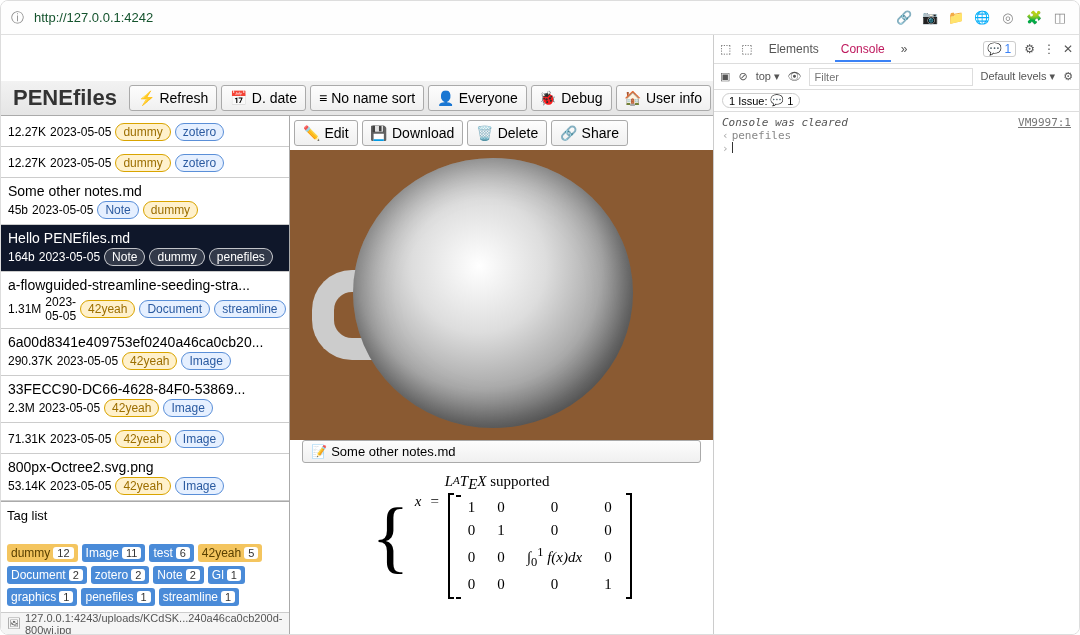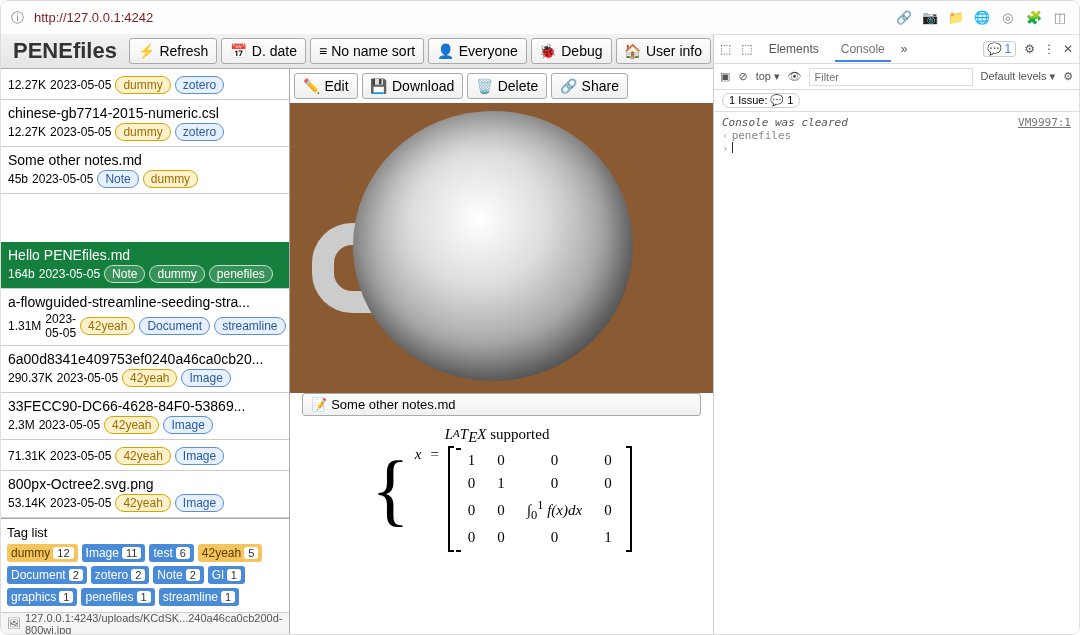--- a/index.html
+++ b/index.html
@@ -1,70 +1,70 @@
 <!DOCTYPE html>
 <html><head>
 <meta charset="utf-8">
 <style>
 *{box-sizing:border-box;margin:0;padding:0;}
 body{font-family:-apple-system,Helvetica,Arial,sans-serif;font-size:13px;background:#fff;color:#000;width:1080px;height:635px;overflow:hidden;border:1px solid #ddd;border-radius:8px;}
 .browser-bar{height:34px;display:flex;align-items:center;padding:0 10px;border-bottom:1px solid #e0e0e0;background:#fefefe;}
-.url{margin-left:10px;color:#7f1d1d;}
+.url{margin-left:10px;color:#14532d;}
 .br-icons{margin-left:auto;display:flex;gap:8px;color:#888;}
 .br-icons span{width:18px;height:18px;display:inline-flex;align-items:center;justify-content:center;cursor:pointer;}
 .main{display:flex;height:calc(100% - 34px);}
 .app{flex:1;display:flex;min-width:0;align-items:flex-end;}
 .sidebar{width:289px;border-right:1px solid #aaa;display:flex;flex-direction:column;background:#fff;}
 .content{flex:1;display:flex;flex-direction:column;min-width:0;background:#fff;}
 .devtools{width:366px;border-left:1px solid #ccc;background:#fff;display:flex;flex-direction:column;}
 .toprow{display:flex;align-items:center;background:linear-gradient(#f2f2f2,#e5e5e5);border-bottom:1px solid #aaa;padding:4px;gap:4px;}
 .app-title{font-size:22px;font-weight:bold;padding:0 8px;margin-right:auto;color:#333;}
 .btn{display:inline-flex;align-items:center;gap:4px;padding:4px 8px;background:linear-gradient(#fdfdfd,#f0f0f0);border:1px solid #aaa;border-radius:3px;cursor:pointer;font-size:14px;white-space:nowrap;}
 .file-list{flex:1;overflow:hidden;}
 .file-item{padding:5px 7px;border-bottom:1px solid #ccc;cursor:pointer;}
-.file-item.sel{background:#15803d;color:#fff;margin-top:48px;}
+.file-item.sel{background:#0f172a;color:#fff;}
 .file-name{font-size:14px;white-space:nowrap;overflow:hidden;text-overflow:ellipsis;}
 .file-meta{display:flex;align-items:center;gap:4px;margin-top:2px;font-size:12px;}
 .tag{display:inline-flex;align-items:center;border:1px solid;border-radius:10px;padding:0 7px;font-size:12px;line-height:16px;}
 .t-dummy{background:#fff1cc;border-color:#d9a400;color:#9c6e00;}
 .t-zotero{background:#e6f0ff;border-color:#5a8fd8;color:#2a5aa0;}
 .t-note{background:#e6f0ff;border-color:#5a8fd8;color:#2a5aa0;}
 .t-42yeah{background:#fff1cc;border-color:#d9a400;color:#9c6e00;}
 .t-document{background:#e6f0ff;border-color:#5a8fd8;color:#2a5aa0;}
 .t-image{background:#e6f0ff;border-color:#5a8fd8;color:#2a5aa0;}
 .t-stream{background:#e6f0ff;border-color:#5a8fd8;color:#2a5aa0;}
 .t-penefiles{background:#e6f0ff;border-color:#5a8fd8;color:#2a5aa0;}
 .sel .tag{background:rgba(255,255,255,0.15);border-color:rgba(255,255,255,0.7);color:#fff;}
 .tag-section{border-top:1px solid #aaa;padding:6px;}
-.tag-head{font-size:13px;margin-bottom:4px;}
+.tag-head{font-size:13px;margin-bottom:21px;}
 .tag-list{display:flex;flex-wrap:wrap;gap:4px;}
 .tagc{display:inline-flex;align-items:center;border-radius:3px;padding:2px 4px;font-size:12px;gap:3px;}
 .tagc .cnt{background:#fff;border-radius:3px;padding:0 4px;font-size:11px;color:#333;}
 .tc-o{background:#f4c55f;color:#5a4000;}
 .tc-b{background:#4a8bd8;color:#fff;}
 .status-bar{height:22px;border-top:1px solid #ccc;display:flex;align-items:center;padding:0 6px;font-size:11px;color:#555;background:#f5f5f5;}
 .ctoolbar{display:flex;gap:4px;padding:4px;}
 .mugbox{background:#8a5a32;width:100%;height:290px;position:relative;margin:0;}
 .mug{position:absolute;left:63px;top:8px;width:280px;height:270px;border-radius:50%;background:radial-gradient(circle at 45% 40%,#fff 0,#ddd 30%,#aaa 55%,#777 70%,#444 90%);box-shadow:inset 0 0 40px rgba(0,0,0,0.4);}
 .handle{position:absolute;left:22px;top:120px;width:70px;height:90px;border:22px solid #ccc;border-right:none;border-radius:40px 0 0 40px;}
 .ptext{padding:12px;font-size:14px;}
 .linkref{display:inline-flex;align-items:center;gap:4px;border:1px solid #aaa;border-radius:3px;padding:3px 8px;margin:0 12px;background:linear-gradient(#fdfdfd,#f0f0f0);cursor:pointer;}
 .latex{padding:10px 30px;font-family:'Times New Roman',serif;font-size:15px;display:flex;align-items:center;justify-content:center;}
 .brace{font-size:80px;line-height:80px;margin-right:5px;}
 .matrix{display:flex;align-items:flex-start;gap:5px;}
 .mat{border-left:2px solid #000;border-right:2px solid #000;padding:2px 6px;position:relative;}
 .mat::before,.mat::after{content:"";position:absolute;width:5px;height:2px;background:#000;}
 .mat table td{padding:2px 10px;text-align:center;font-family:'Times New Roman',serif;}
 .dt-top{height:29px;display:flex;align-items:center;border-bottom:1px solid #ddd;padding:0 6px;gap:10px;font-size:12px;color:#555;}
 .dt-tab{padding:4px 6px;}
-.dt-tab.active{color:#737373;border-bottom:2px solid #3b82f6;margin-bottom:-1px;}
+.dt-tab.active{color:#be185d;border-bottom:2px solid #3b82f6;margin-bottom:-1px;}
 .dt-bar{height:26px;display:flex;align-items:center;border-bottom:1px solid #ddd;padding:0 6px;gap:8px;font-size:11px;color:#555;}
 .dt-filter{flex:1;border:1px solid #ddd;height:18px;padding:0 4px;font-size:11px;}
 .dt-issue{height:22px;display:flex;align-items:center;border-bottom:1px solid #ddd;padding:0 8px;gap:6px;font-size:11px;}
-.issue-pill{border:1px solid #ccc;border-radius:10px;padding:0 6px;display:inline-flex;align-items:flex-start;gap:3px;}
+.issue-pill{border:1px solid #ccc;border-radius:10px;padding:0 6px;display:inline-flex;align-items:center;gap:3px;}
 .dt-body{flex:1;padding:4px 8px;font-family:Menlo,monospace;font-size:11px;color:#555;}
 .dt-line{display:flex;}
 .dt-src{margin-left:auto;color:#777;text-decoration:underline;}
 .caret{margin-right:3px;color:#aaa;}
 .cursor-blink{display:inline-block;width:1px;height:11px;background:#333;vertical-align:middle;}
 </style>
 </head>
 <body>
 
 <div class="browser-bar">
@@ -116,21 +116,20 @@
     <div class="file-list" id="flist">
               <div class="file-item">
                 <div class="file-meta">
                   <span>12.27K</span>
                   <span>2023-05-05</span>
                   <span class="tag t-dummy">dummy</span>
                   <span class="tag t-zotero">zotero</span>
                 </div>
               </div>
               <div class="file-item">
-                <div class="file-name">chinese-gb7714-2015-numeric.csl</div>
                 <div class="file-meta">
                   <span>12.27K</span>
                   <span>2023-05-05</span>
                   <span class="tag t-dummy">dummy</span>
                   <span class="tag t-zotero">zotero</span>
                 </div>
               </div>
               <div class="file-item">
                 <div class="file-name">Some other notes.md</div>
                 <div class="file-meta">

